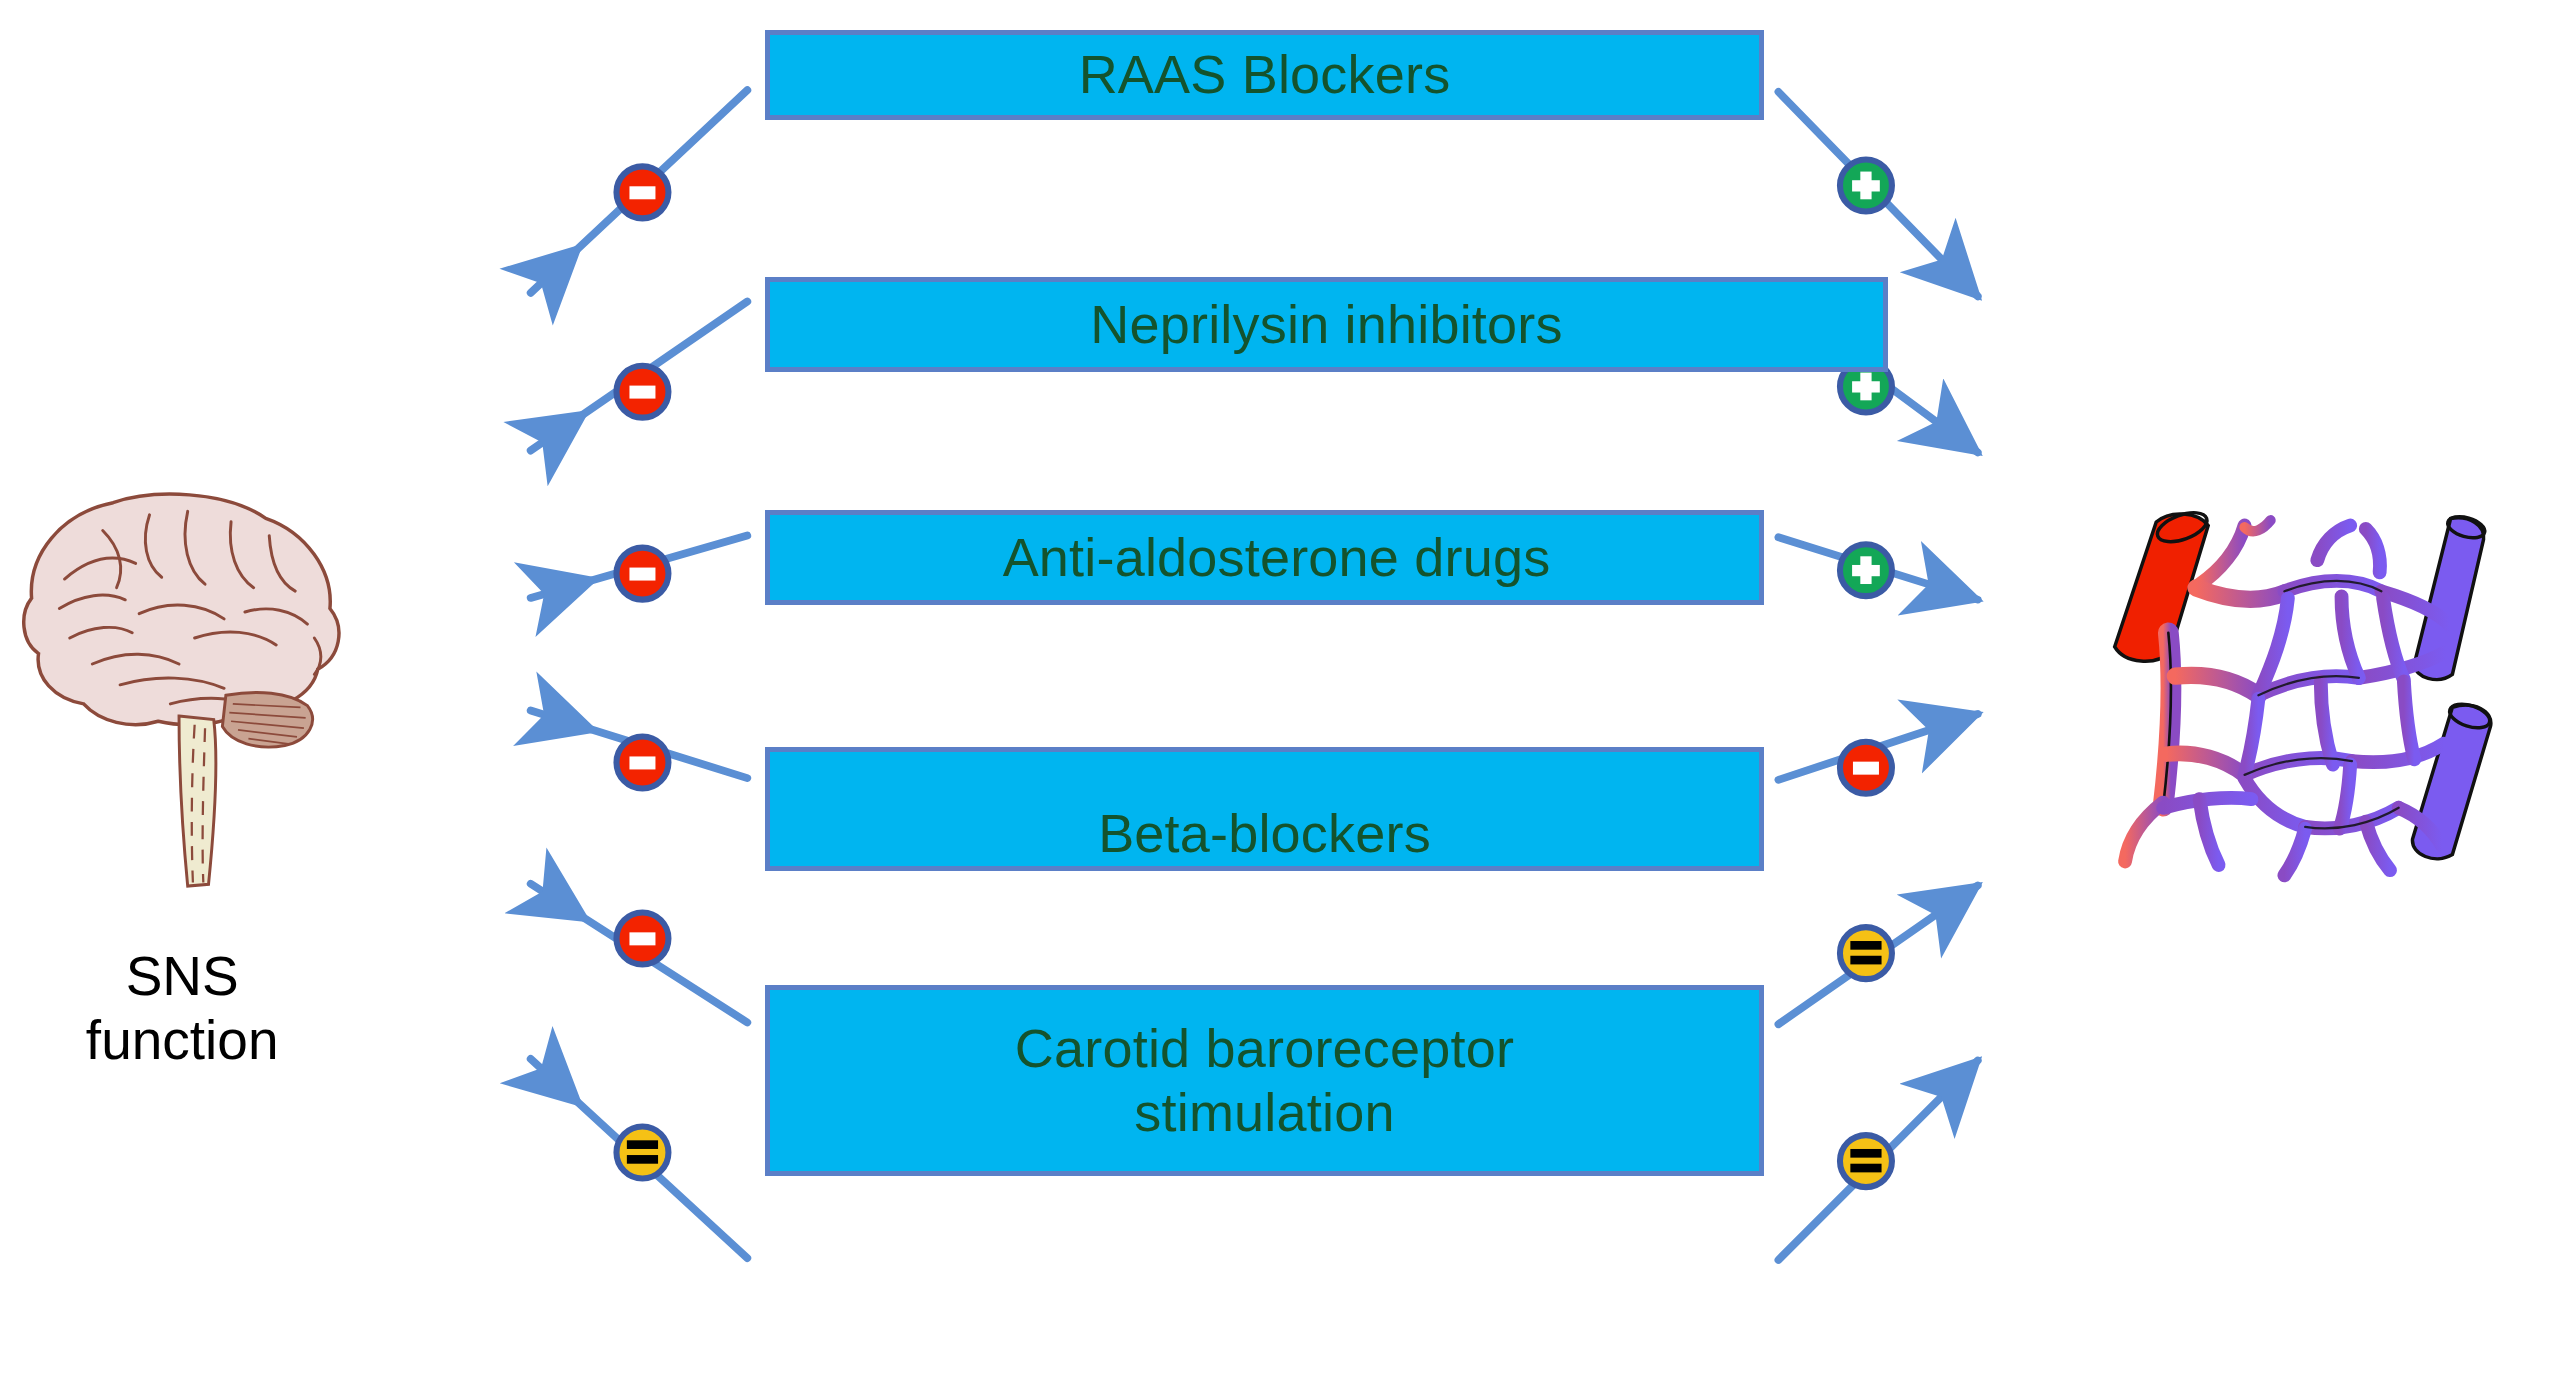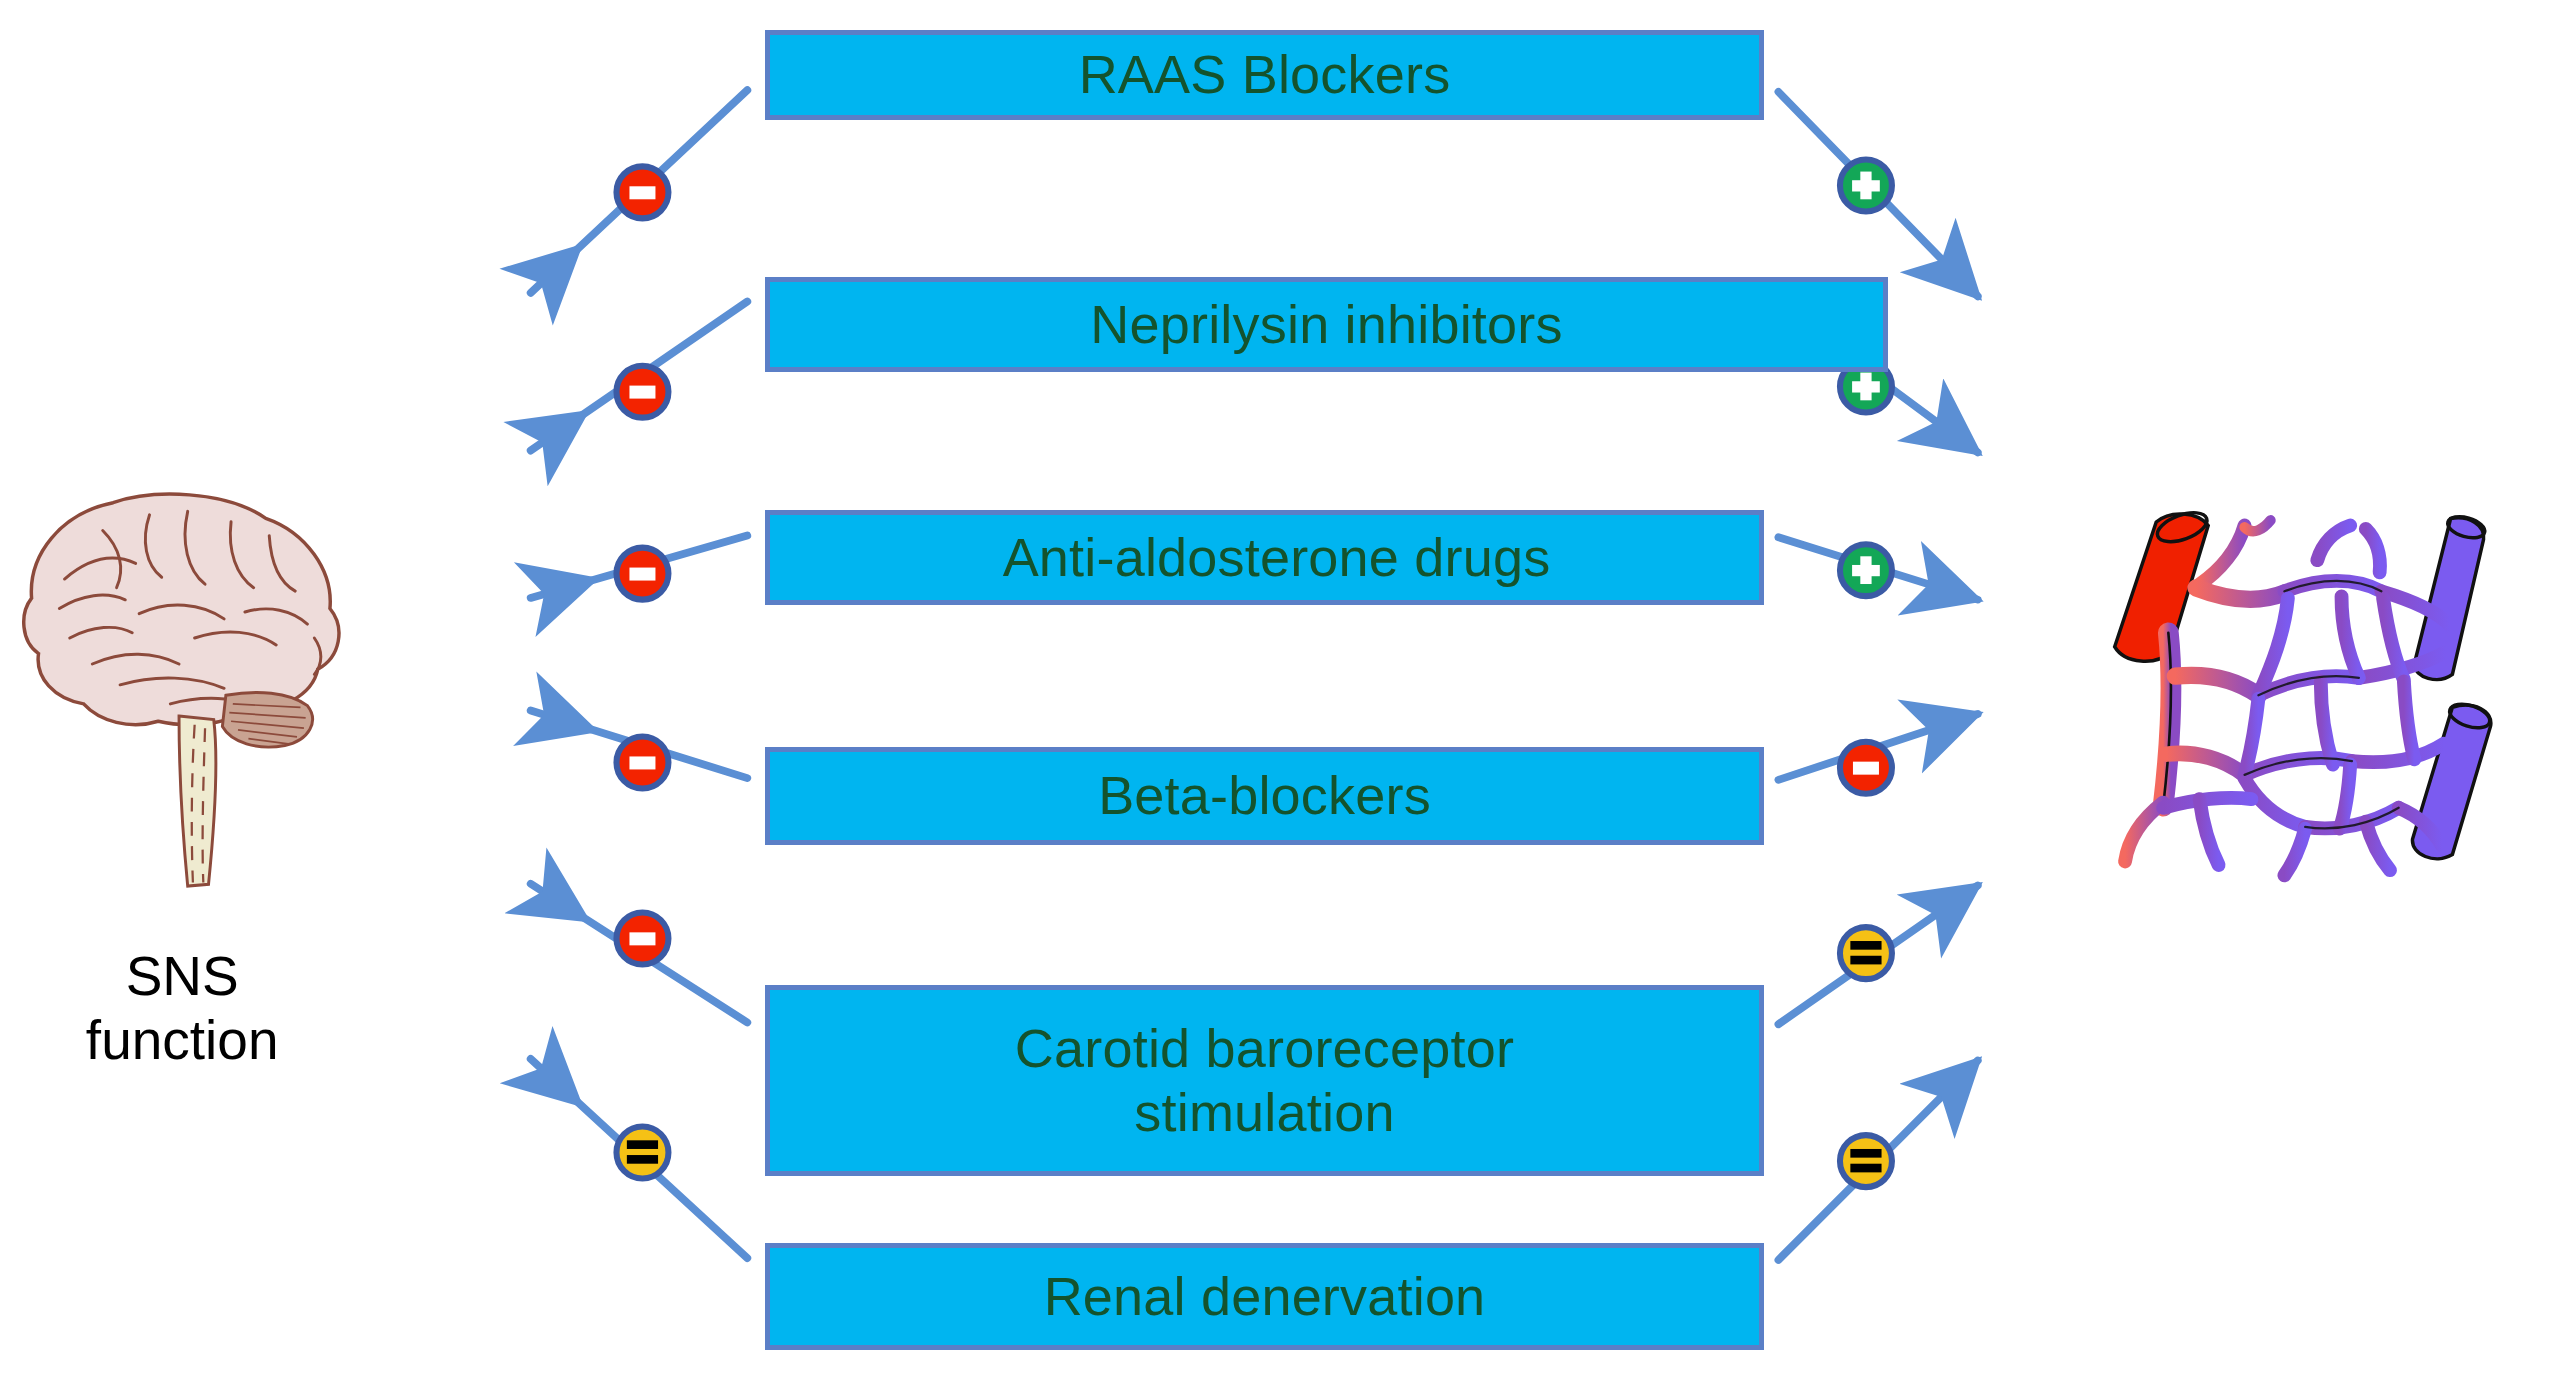--- a/index.html
+++ b/index.html
@@ -250,27 +250,24 @@
   </div>
 
   <div class="node-box" style="left:765px;top:277px;width:1123px;height:95px;">
     <span class="node-label">Neprilysin inhibitors</span>
   </div>
 
   <div class="node-box" style="left:765px;top:510px;width:999px;height:95px;padding-left:24px;">
     <span class="node-label">Anti-aldosterone drugs</span>
   </div>
 
-  <div class="node-box" style="left:765px;top:747px;width:999px;height:98px;">
+  <div class="node-box" style="left:765px;top:747px;width:999px;height:124px;align-items:flex-end;">
     <span class="node-label">Beta-blockers</span>
   </div>
 
   <div class="node-box" style="left:765px;top:985px;width:999px;height:191px;">
     <span class="node-label">Carotid baroreceptor
 stimulation</span>
   </div>
 
-  <div class="node-box" style="left:765px;top:1243px;width:999px;height:107px;">
-    <span class="node-label">Renal denervation</span>
-  </div>
 
 </div>
 
 
 </body></html>

